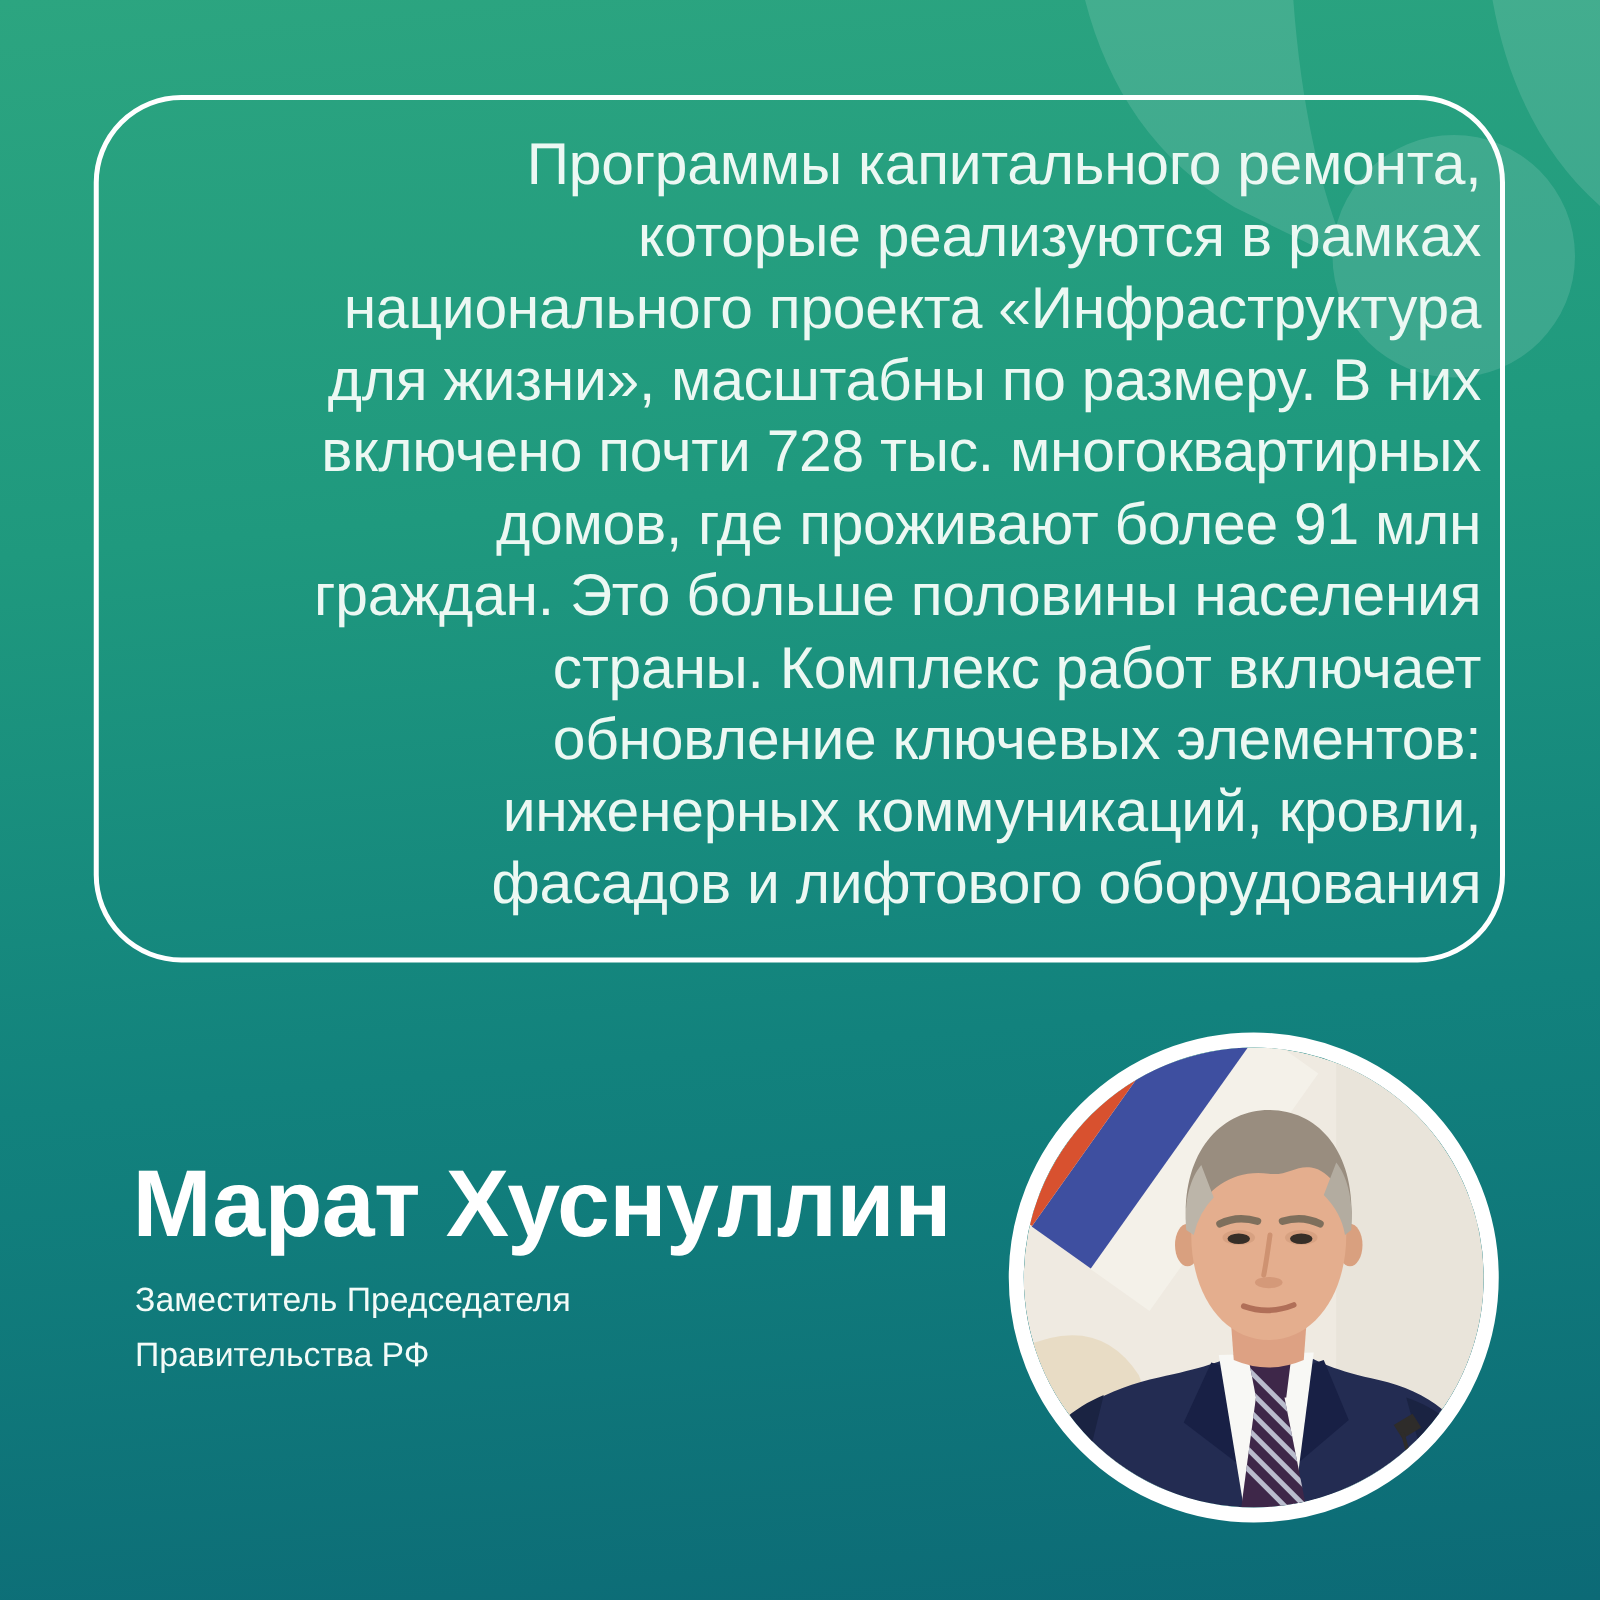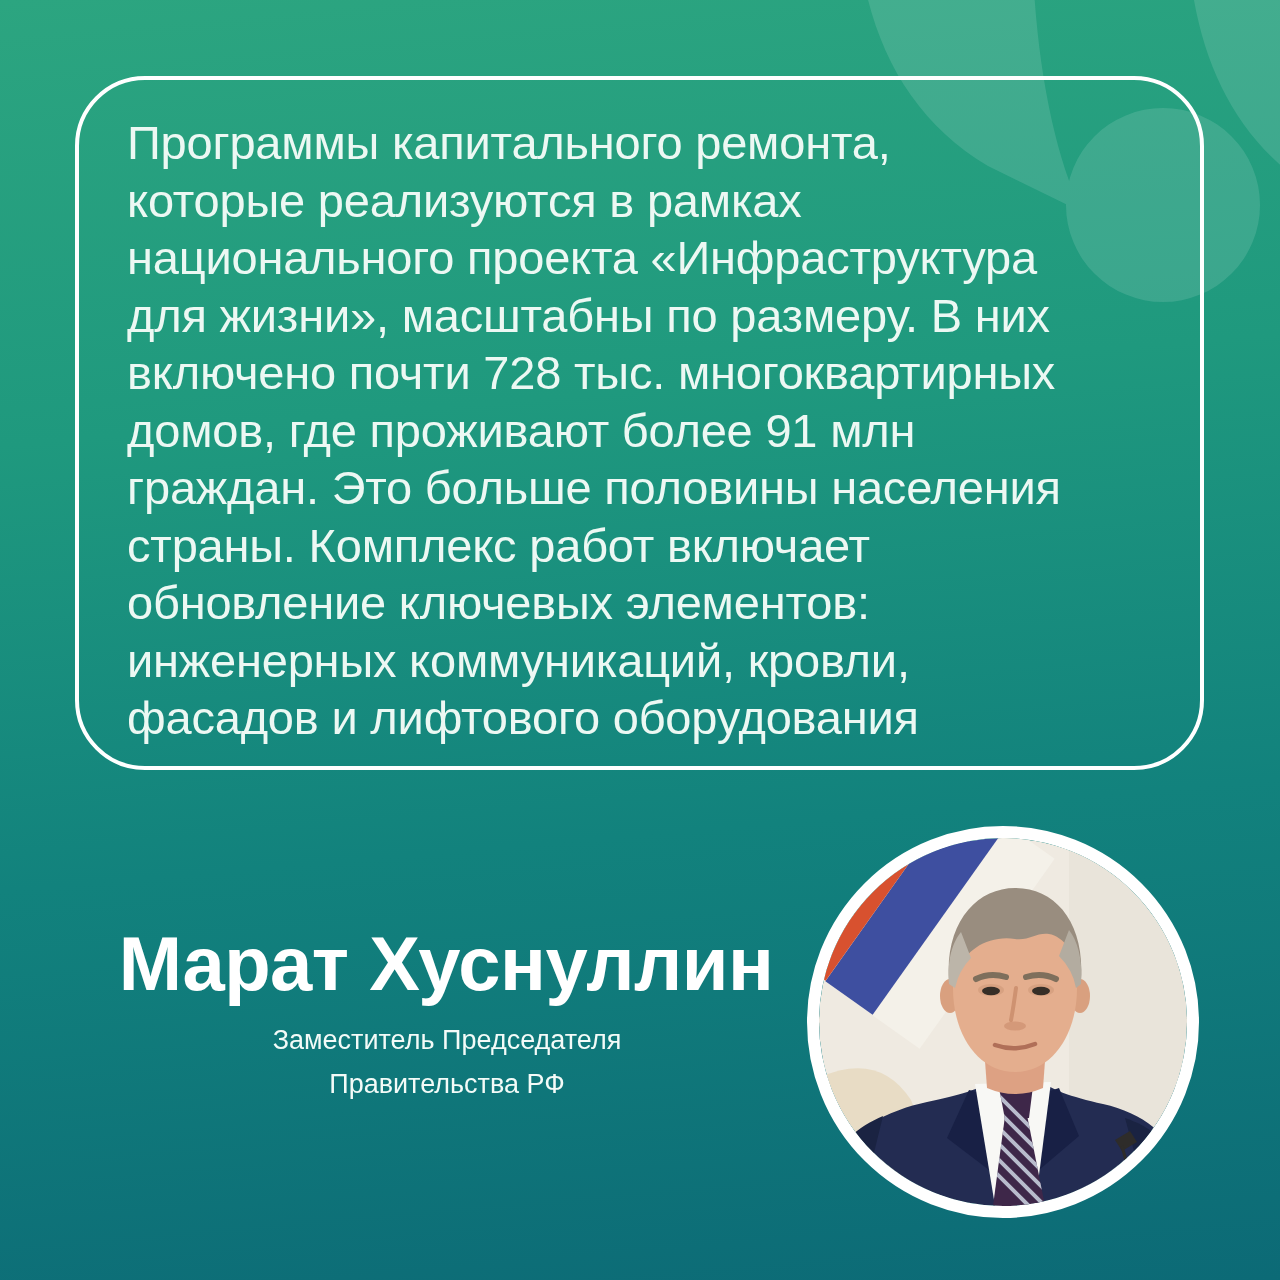--- a/index.html
+++ b/index.html
@@ -27,34 +27,34 @@
     box-sizing: border-box;
     border: 4px solid #FFFFFF;
     border-radius: 70px;
     background: transparent;
   }
 
   .quote-text {
     position: absolute;
     left: 36px; top: 22px;
     width: 1070px;
-    margin: 12px;
+    margin: 0;
     white-space: pre-line;
     font-size: 47px;
     line-height: 57.5px;
     font-weight: 400;
     letter-spacing: -0.2px;
     color: #ECF8F3;
+    text-align: right;
   }
 
   .author-block {
     position: absolute;
     left: 106px; top: 924px;
     width: 680px;
-    text-align: center;
   }
 
   .author-name {
     margin: 0;
     font-size: 76px;
     line-height: 80px;
     font-weight: 700;
     letter-spacing: -0.5px;
     color: #FFFFFF;
   }

